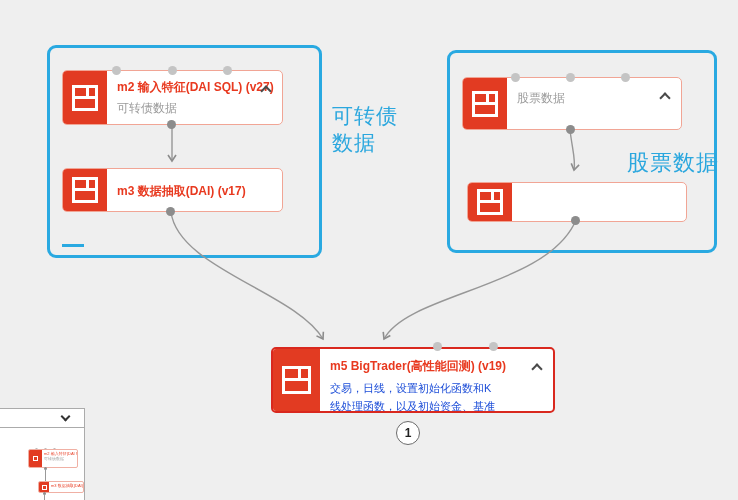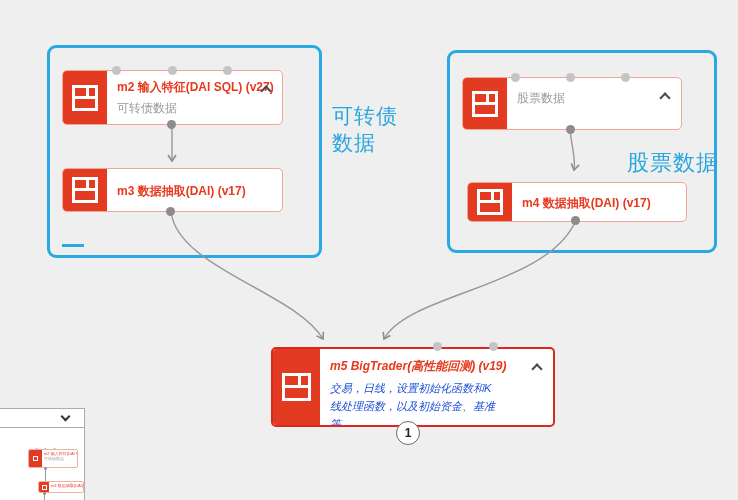--- a/index.html
+++ b/index.html
@@ -115,26 +115,23 @@
     <span class="caret"></span>
   </div>
 
   <div class="node" style="left:467px; top:182px; width:220px; height:40px;">
     <div class="node-icon" style="width:44px;">
       <div class="win">
           <div class="h"></div>
           <div class="v"></div>
         </div>
     </div>
-    <div class="node-body" style="padding-top:12px;">
-      <div class="node-title">m4 数据抽取(DAI) (v17)</div>
-    </div>
   </div>
 
-  <div class="node big" style="left:271px; top:347px; width:284px; height:80px;font-style:italic;">
+  <div class="node big" style="left:271px; top:347px; width:284px; height:66px;">
     <div class="node-icon" style="width:47px;">
       <div class="win" style="width:29px; height:28px;">
           <div class="h"></div>
           <div class="v"></div>
         </div>
     </div>
     <div class="node-body" style="padding-top:9px;">
       <div class="node-title">m5 BigTrader(高性能回测) (v19)</div>
       <div class="node-desc">交易，日线，设置初始化函数和K线处理函数，以及初始资金、基准等</div>
     </div>

